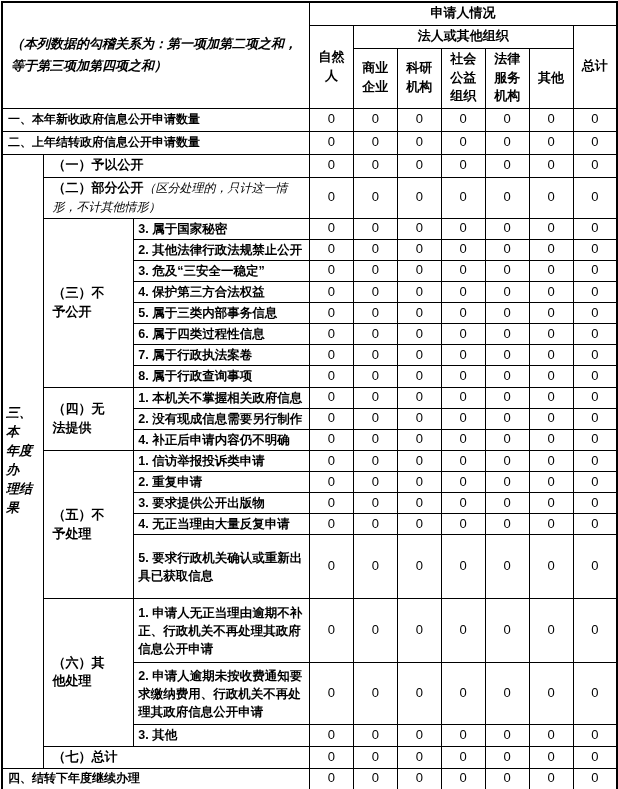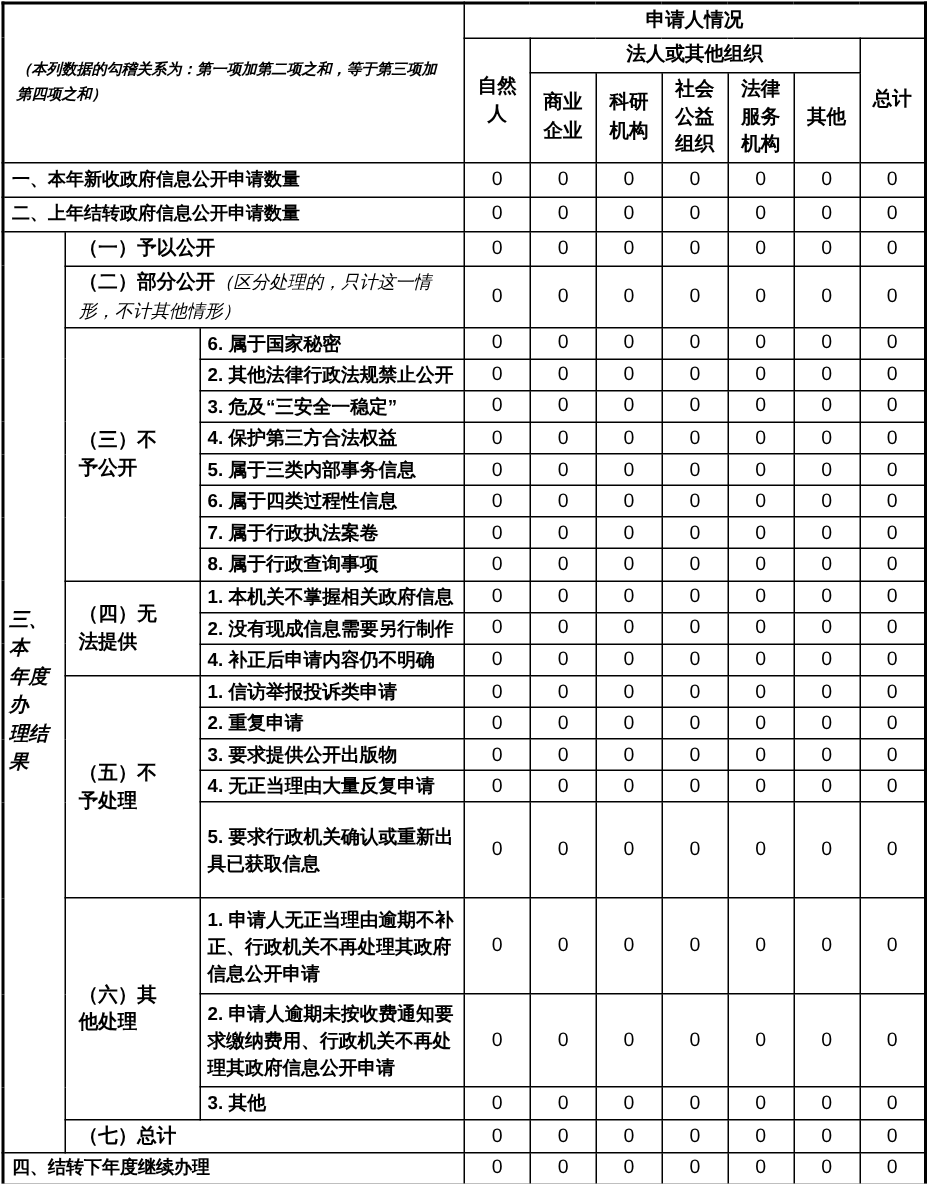--- a/index.html
+++ b/index.html
@@ -24,21 +24,21 @@
     padding: 1px 3px;
     overflow: hidden;
   }
   .report th {
     text-align: center;
     white-space: pre-line;
     padding: 1px 2px;
   }
   td.note-cell {
     font-style: italic;
-    font-size: 10px;
+    font-size: 13px;
     line-height: 1.7;
     padding: 4px 10px 4px 8px;
     vertical-align: middle;
     margin-top: 34px;
   }
   td.row-label {
     font-size: 12px;
     padding-left: 5px;
   }
   td.side-label {
@@ -162,21 +162,21 @@
         <td class="val">0</td>
         <td class="val">0</td>
         <td class="val">0</td>
         <td class="val">0</td>
         <td class="val">0</td>
       </tr>
 
   <tr class="h21">
     <td class="group-label" rowspan="8">（三）不
 予公开</td>
-    <td class="item-label">6. 属于国家秘密</td>
+    <td class="item-label">3. 属于国家秘密</td>
   <td class="val">0</td>
         <td class="val">0</td>
         <td class="val">0</td>
         <td class="val">0</td>
         <td class="val">0</td>
         <td class="val">0</td>
         <td class="val">0</td>
       </tr>
   <tr class="h21">
     <td class="item-label">2. 其他法律行政法规禁止公开</td>

